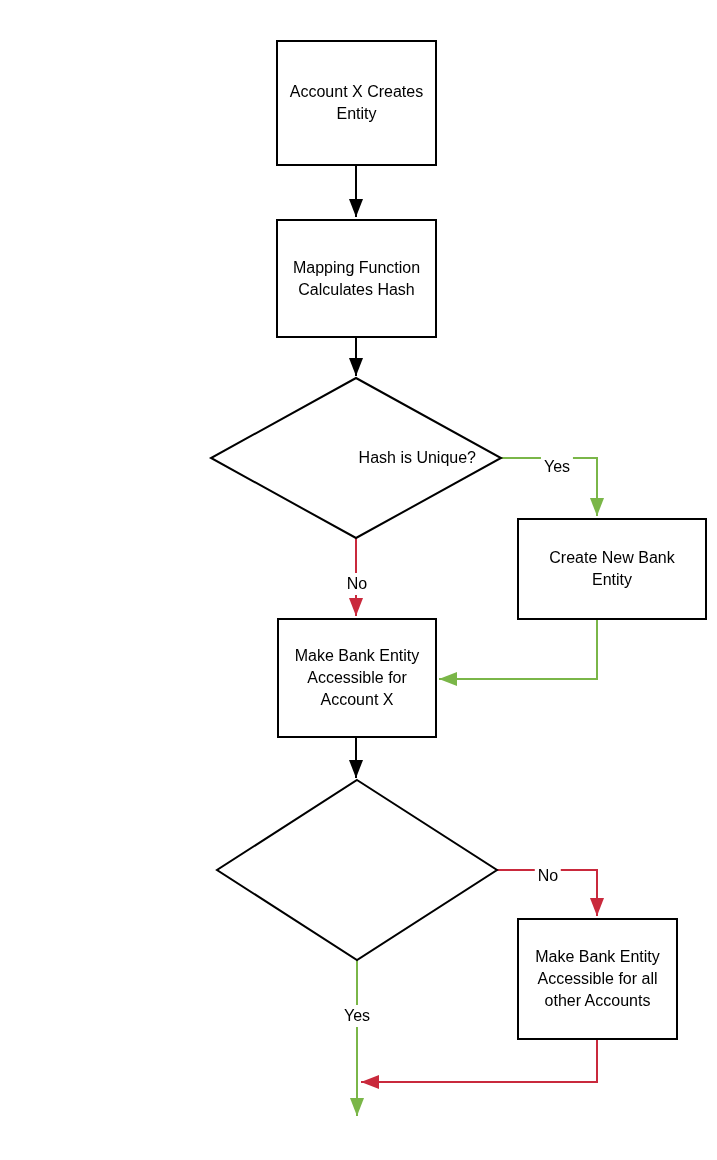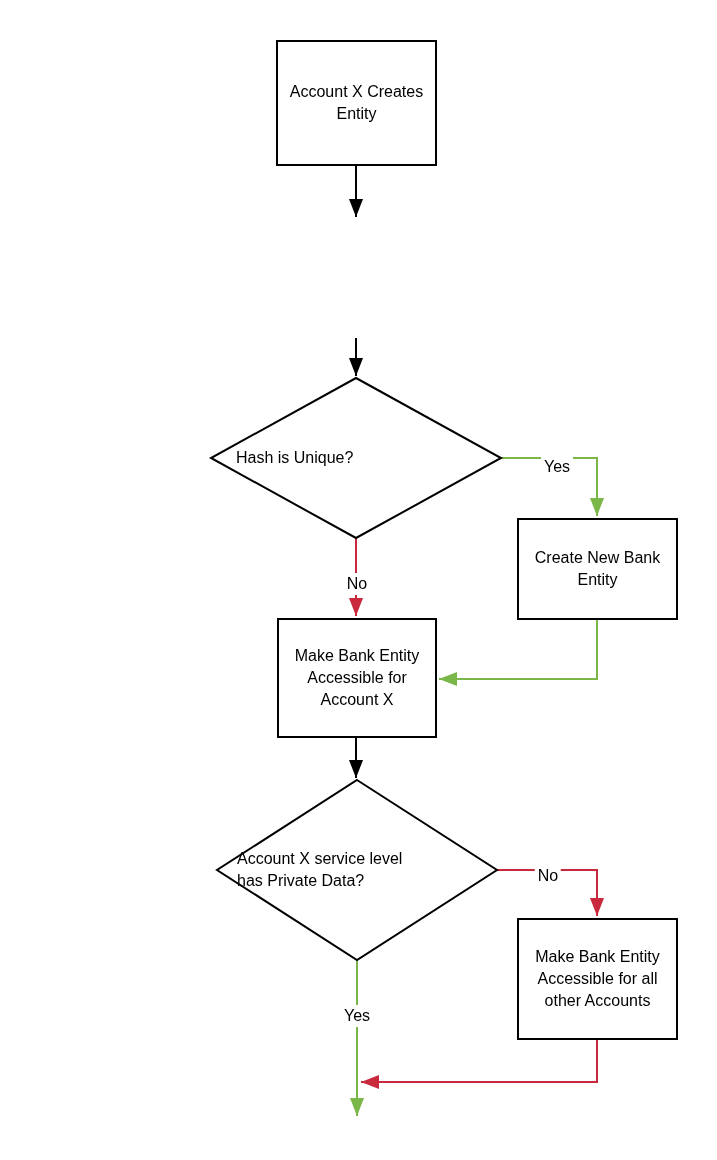--- a/index.html
+++ b/index.html
@@ -42,36 +42,36 @@
     justify-content: center;
   }
   .node-label {
     text-align: center;
     white-space: pre-line;
     padding: 0 2px;
   }
   .diamond-label {
     position: absolute;
     transform: translate(-50%, -50%);
-    text-align: left;
+    text-align: right;
     white-space: pre-line;
     width: 240px;
   }
   .edge-label {
     position: absolute;
     transform: translate(-50%, -50%);
     background: var(--bg);
     padding: 0 3px;
     text-align: center;
     margin-top: 8px;
   }
   
   .n-create-entity     { left: 276px; top: 40px;  width: 161px; height: 126px; }
   .n-mapping-hash      { left: 276px; top: 219px; width: 161px; height: 119px; }
-  .n-create-bank       { left: 517px; top: 518px; width: 161px; height: 102px; }
+  .n-create-bank       { left: 517px; top: 518px; width: 190px; height: 102px; }
   .n-accessible-x      { left: 277px; top: 618px; width: 160px; height: 120px; }
   .n-accessible-all    { left: 517px; top: 918px; width: 161px; height: 122px; }
   .t-hash-unique  { left: 356px; top: 458px; }
   .t-private-data { left: 357px; top: 870px; }
   .l-hash-yes    { left: 557px; top: 459px; }
   .l-hash-no     { left: 357px; top: 576px; }
   .l-private-no  { left: 548px; top: 868px; }
   .l-private-yes { left: 357px; top: 1008px; }
 </style>
 </head>
@@ -104,40 +104,42 @@
 
     <polygon class="diamond" points="356,378 501,458 356,538 211,458"></polygon>
     <polygon class="diamond" points="357,780 497,870 357,960 217,870"></polygon>
   </svg>
 
   <div class="rect-node n-create-entity">
     <div class="node-label">Account X Creates
 Entity</div>
   </div>
 
+  <div class="rect-node n-mapping-hash">
+    <div class="node-label">Mapping Function
+Calculates Hash</div>
+  </div>
 
   <div class="rect-node n-create-bank">
     <div class="node-label">Create New Bank
 Entity</div>
   </div>
 
   <div class="rect-node n-accessible-x">
     <div class="node-label">Make Bank Entity
 Accessible for
 Account X</div>
   </div>
 
   <div class="rect-node n-accessible-all">
     <div class="node-label">Make Bank Entity
 Accessible for all
 other Accounts</div>
   </div>
 
   <div class="diamond-label t-hash-unique">Hash is Unique?</div>
-  <div class="diamond-label t-private-data">Account X service level
-has Private Data?</div>
 
   <div class="edge-label l-hash-yes">Yes</div>
   <div class="edge-label l-hash-no">No</div>
   <div class="edge-label l-private-no">No</div>
   <div class="edge-label l-private-yes">Yes</div>
 
 </div>
 
 </body></html>

